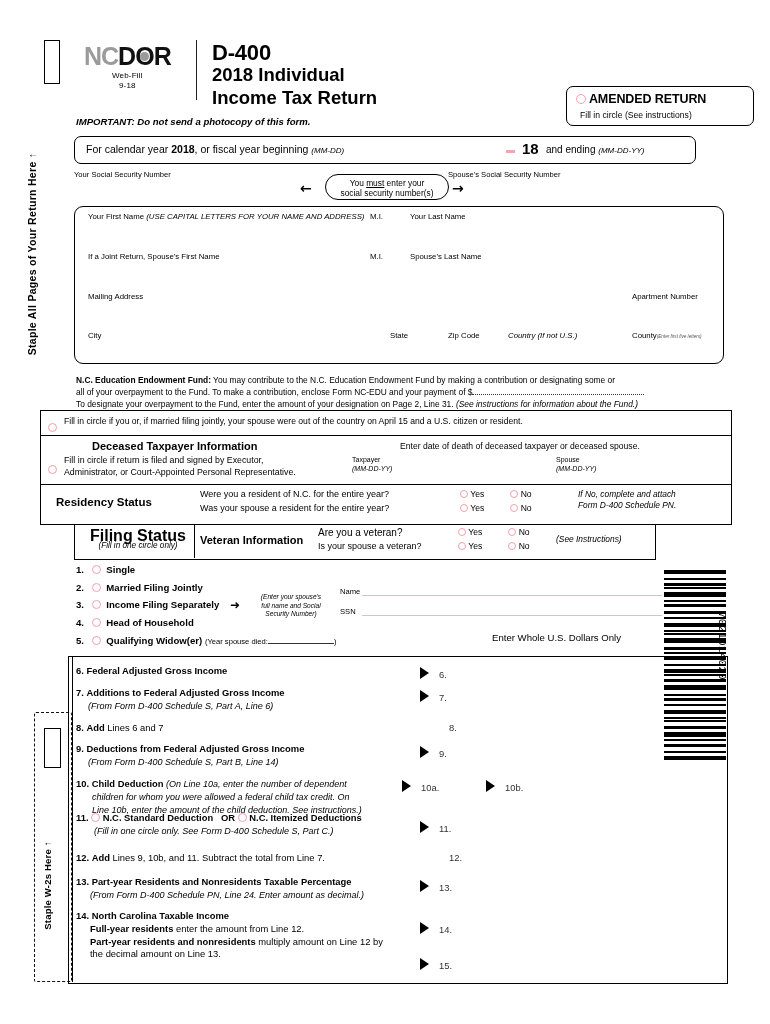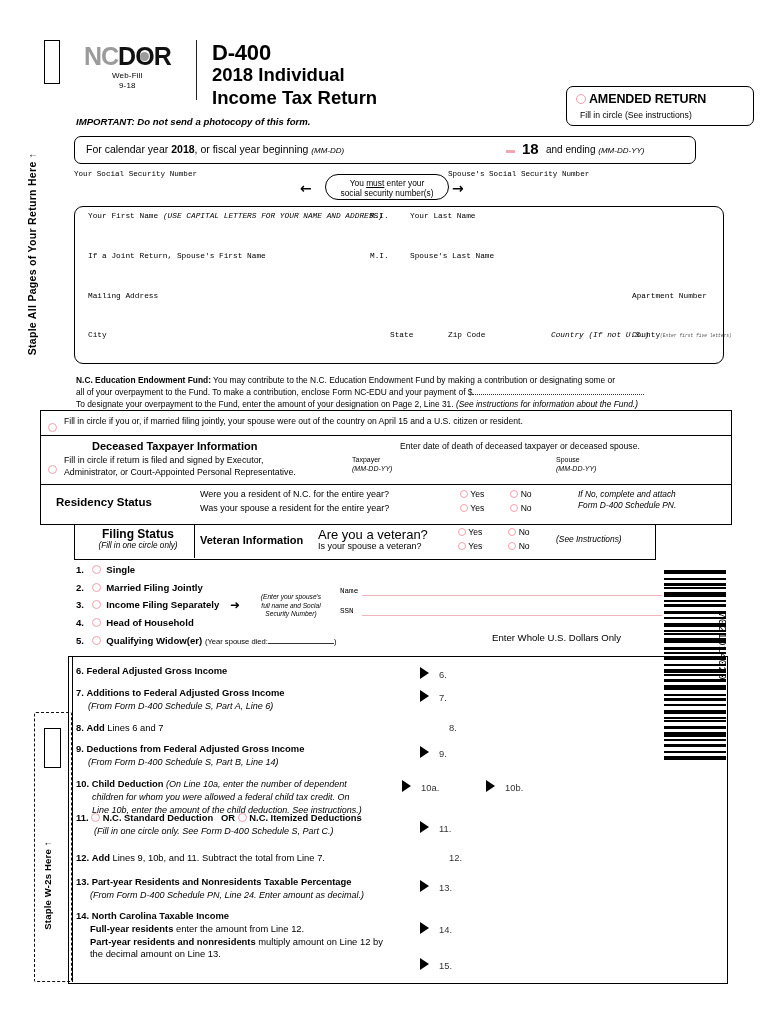--- a/index.html
+++ b/index.html
@@ -87,33 +87,33 @@
   #ssn-label-sp{left:448px;top:170px;font-size:7.6px;}
   #must-box{
     left:325px;top:174px;width:124px;height:26px;border:1.4px solid #000;border-radius:13px;
     text-align:center;font-size:8.4px;line-height:1.22;padding-top:3px;box-sizing:border-box;
   }
   #must-arrow-l{left:300px;top:180px;font-size:14px;}
   #must-arrow-r{left:452px;top:180px;font-size:14px;}
 
   
   #name-box{left:74px;top:206px;width:648px;height:156px;border:1.5px solid #000;border-radius:9px;}
-  .fl{font-size:7.8px;font-family:Liberation Mono, monospace;}
+  .fl{font-size:7.8px;}
   #lbl-first{left:88px;top:212px;}
   #lbl-mi1{left:370px;top:212px;}
   #lbl-last{left:410px;top:212px;}
   #lbl-spfirst{left:88px;top:252px;}
   #lbl-mi2{left:370px;top:252px;}
   #lbl-splast{left:410px;top:252px;}
   #lbl-mail{left:88px;top:292px;}
   #lbl-apt{left:632px;top:292px;}
   #lbl-city{left:88px;top:331px;}
   #lbl-state{left:390px;top:331px;}
   #lbl-zip{left:448px;top:331px;}
-  #lbl-country{left:508px;top:331px;margin-left:43px;}
+  #lbl-country{left:508px;top:331px;}
   #lbl-county{left:632px;top:331px;}
   #lbl-county .tiny{font-size:4.6px;font-style:italic;color:#555;}
 
   
   #endow{left:76px;top:374px;width:650px;font-size:8.4px;line-height:1.45;}
   #endow .ln{display:inline-block;border-bottom:1px dotted #333;width:172px;height:8px;}
 
   
   #ooc-box{left:40px;top:410px;width:690px;height:24px;border:1.4px solid #000;}
   #ooc-circ{left:48px;top:417px;}
@@ -135,24 +135,24 @@
   #res-q2{left:200px;top:503px;font-size:9px;}
   .yn{position:absolute;font-size:8.6px;}
   #res-yn1{left:460px;top:489px;}
   #res-yn2{left:460px;top:503px;}
   .yn .sp{display:inline-block;width:26px;}
   #res-note{left:578px;top:489px;font-size:8.4px;font-style:italic;line-height:1.35;}
 
   
   #fs-box{left:74px;top:524px;width:580px;height:34px;border:1.4px solid #000;}
   #fs-vdiv{left:194px;top:524px;width:0;height:34px;border-left:1.4px solid #000;}
-  #fs-title{left:84px;top:527px;width:108px;text-align:center;font-size:12px;font-weight:bold;}
+  #fs-title{left:84px;top:527px;width:108px;text-align:center;font-size:16px;font-weight:bold;}
   #fs-sub{left:84px;top:541px;width:108px;text-align:center;font-size:8.2px;font-style:italic;}
   #vet-title{left:200px;top:534px;font-size:11px;font-weight:bold;}
-  #vet-q1{left:318px;top:527px;font-size:13px;}
+  #vet-q1{left:318px;top:527px;font-size:10px;}
   #vet-q2{left:318px;top:541px;font-size:9px;}
   #vet-yn1{left:458px;top:527px;}
   #vet-yn2{left:458px;top:541px;}
   #vet-note{left:556px;top:534px;font-size:8.4px;font-style:italic;}
 
   
   .fsrow{position:absolute;font-size:9.6px;font-weight:bold;}
   .fsrow .num{display:inline-block;width:16px;}
   #fs1{left:76px;top:564px;}
   #fs2{left:76px;top:582px;}

